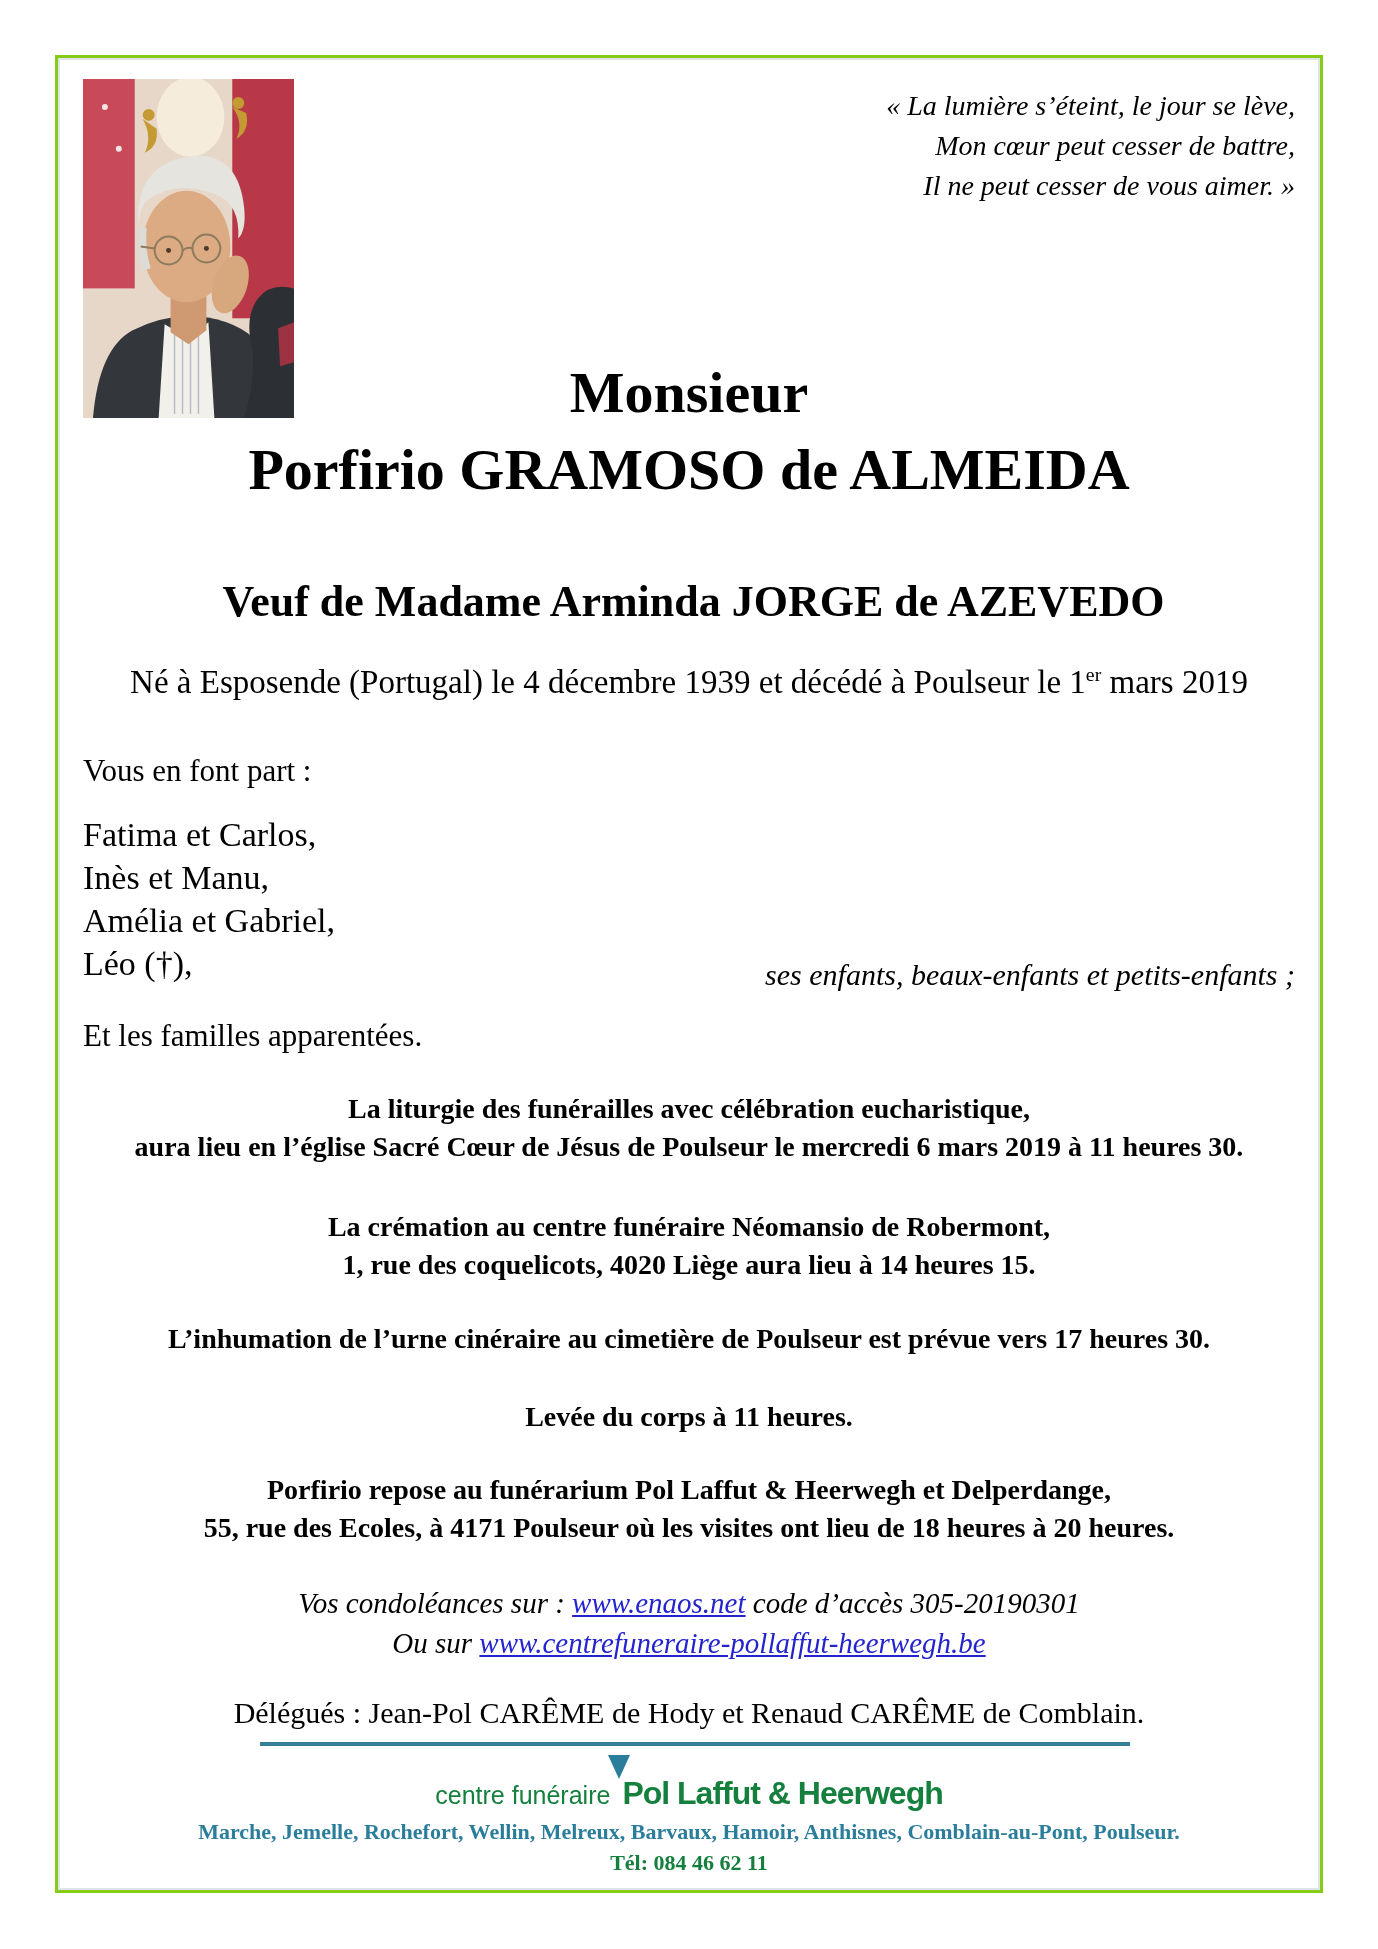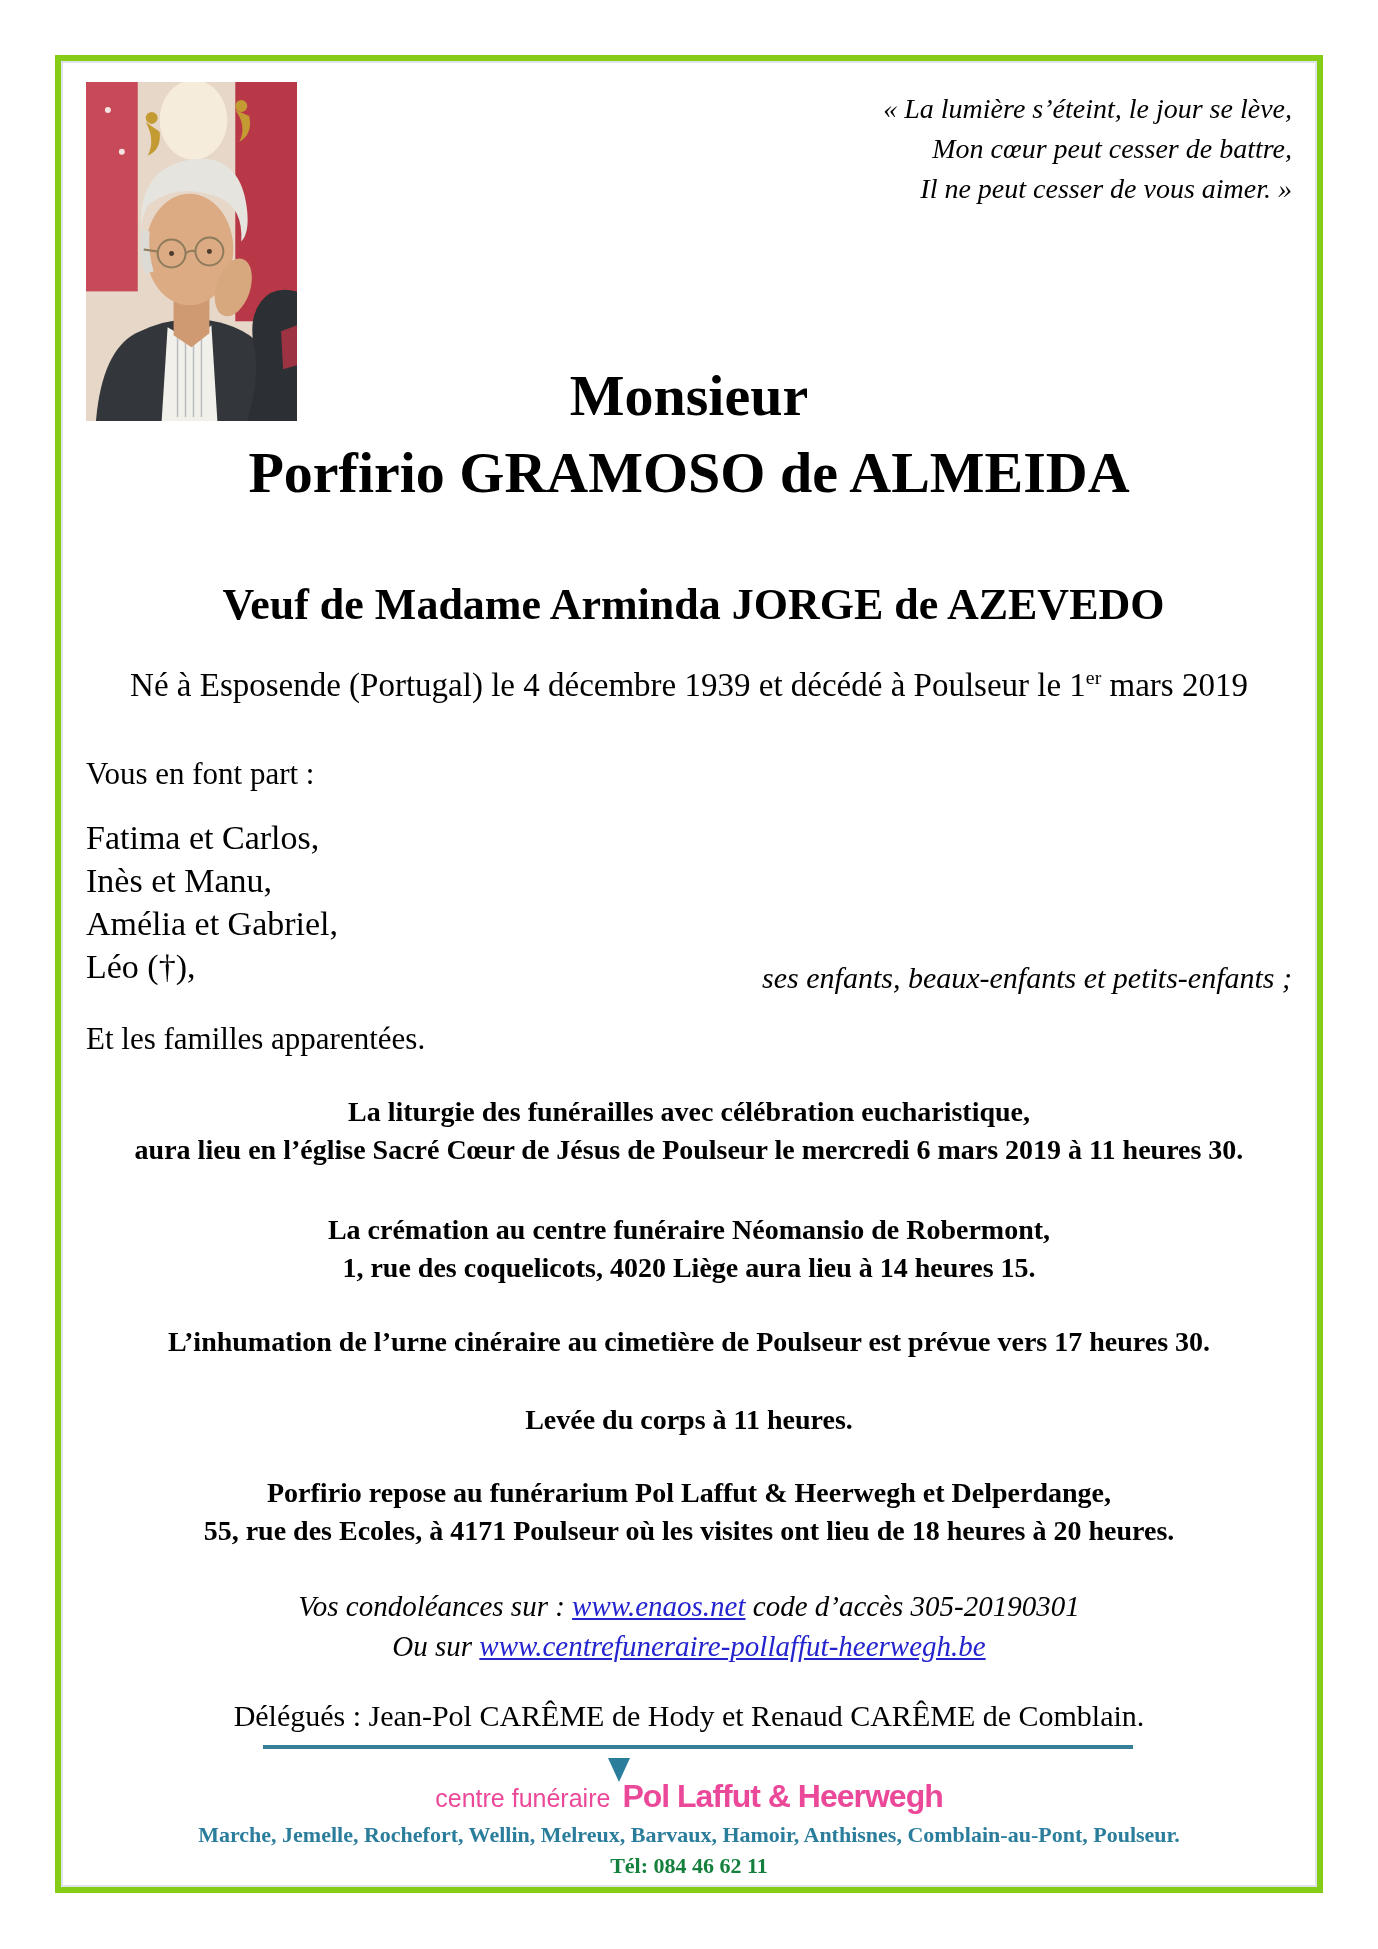--- a/index.html
+++ b/index.html
@@ -6,21 +6,21 @@
   body {
     width:1378px; height:1949px;
     background:#ffffff;
     position:relative;
     font-family:"Liberation Serif", serif;
     color:#000;
   }
   .frame {
     position:absolute; left:55px; top:55px;
     width:1268px; height:1838px;
-    border:6px solid #84cc16;
+    border:3px solid #84cc16;
     box-sizing:border-box;
     box-shadow: inset 0 0 0 2px #dfe3ea;
     background:#fff;
   }
   .portrait {
     position:absolute; left:25px; top:21px;
     width:211px; height:339px; overflow:hidden;
   }
   .portrait svg { display:block; width:100%; height:100%; }
   .quote {
@@ -48,21 +48,21 @@
   .condol { font-style:italic; font-size:29px; line-height:40px;justify-content:center; }
   .condol a { color:#2424cf; text-decoration:underline; }
   .delegates { font-size:30px; }
   .rule {
     position:absolute; left:202px; top:1684px;
     width:870px; height:4px; background:#357f99;
   }
   .brandrow {
     position:absolute; left:0; right:0; top:1717px;
     display:flex; justify-content:center; align-items:baseline; gap:12px;
-    font-family:"Liberation Sans", sans-serif; color:#ec4899;
+    font-family:"Liberation Sans", sans-serif; color:#15803d;
   }
   .brand-small { font-size:25px; }
   .brand-large { font-size:32px; font-weight:bold; letter-spacing:-1px; position:relative; }
   .brand-tri {
     position:absolute; left:-14px; top:-20px;
     width:0; height:0;
     border-left:11px solid transparent;
     border-right:11px solid transparent;
     border-top:24px solid #2b7d9c;
   }

